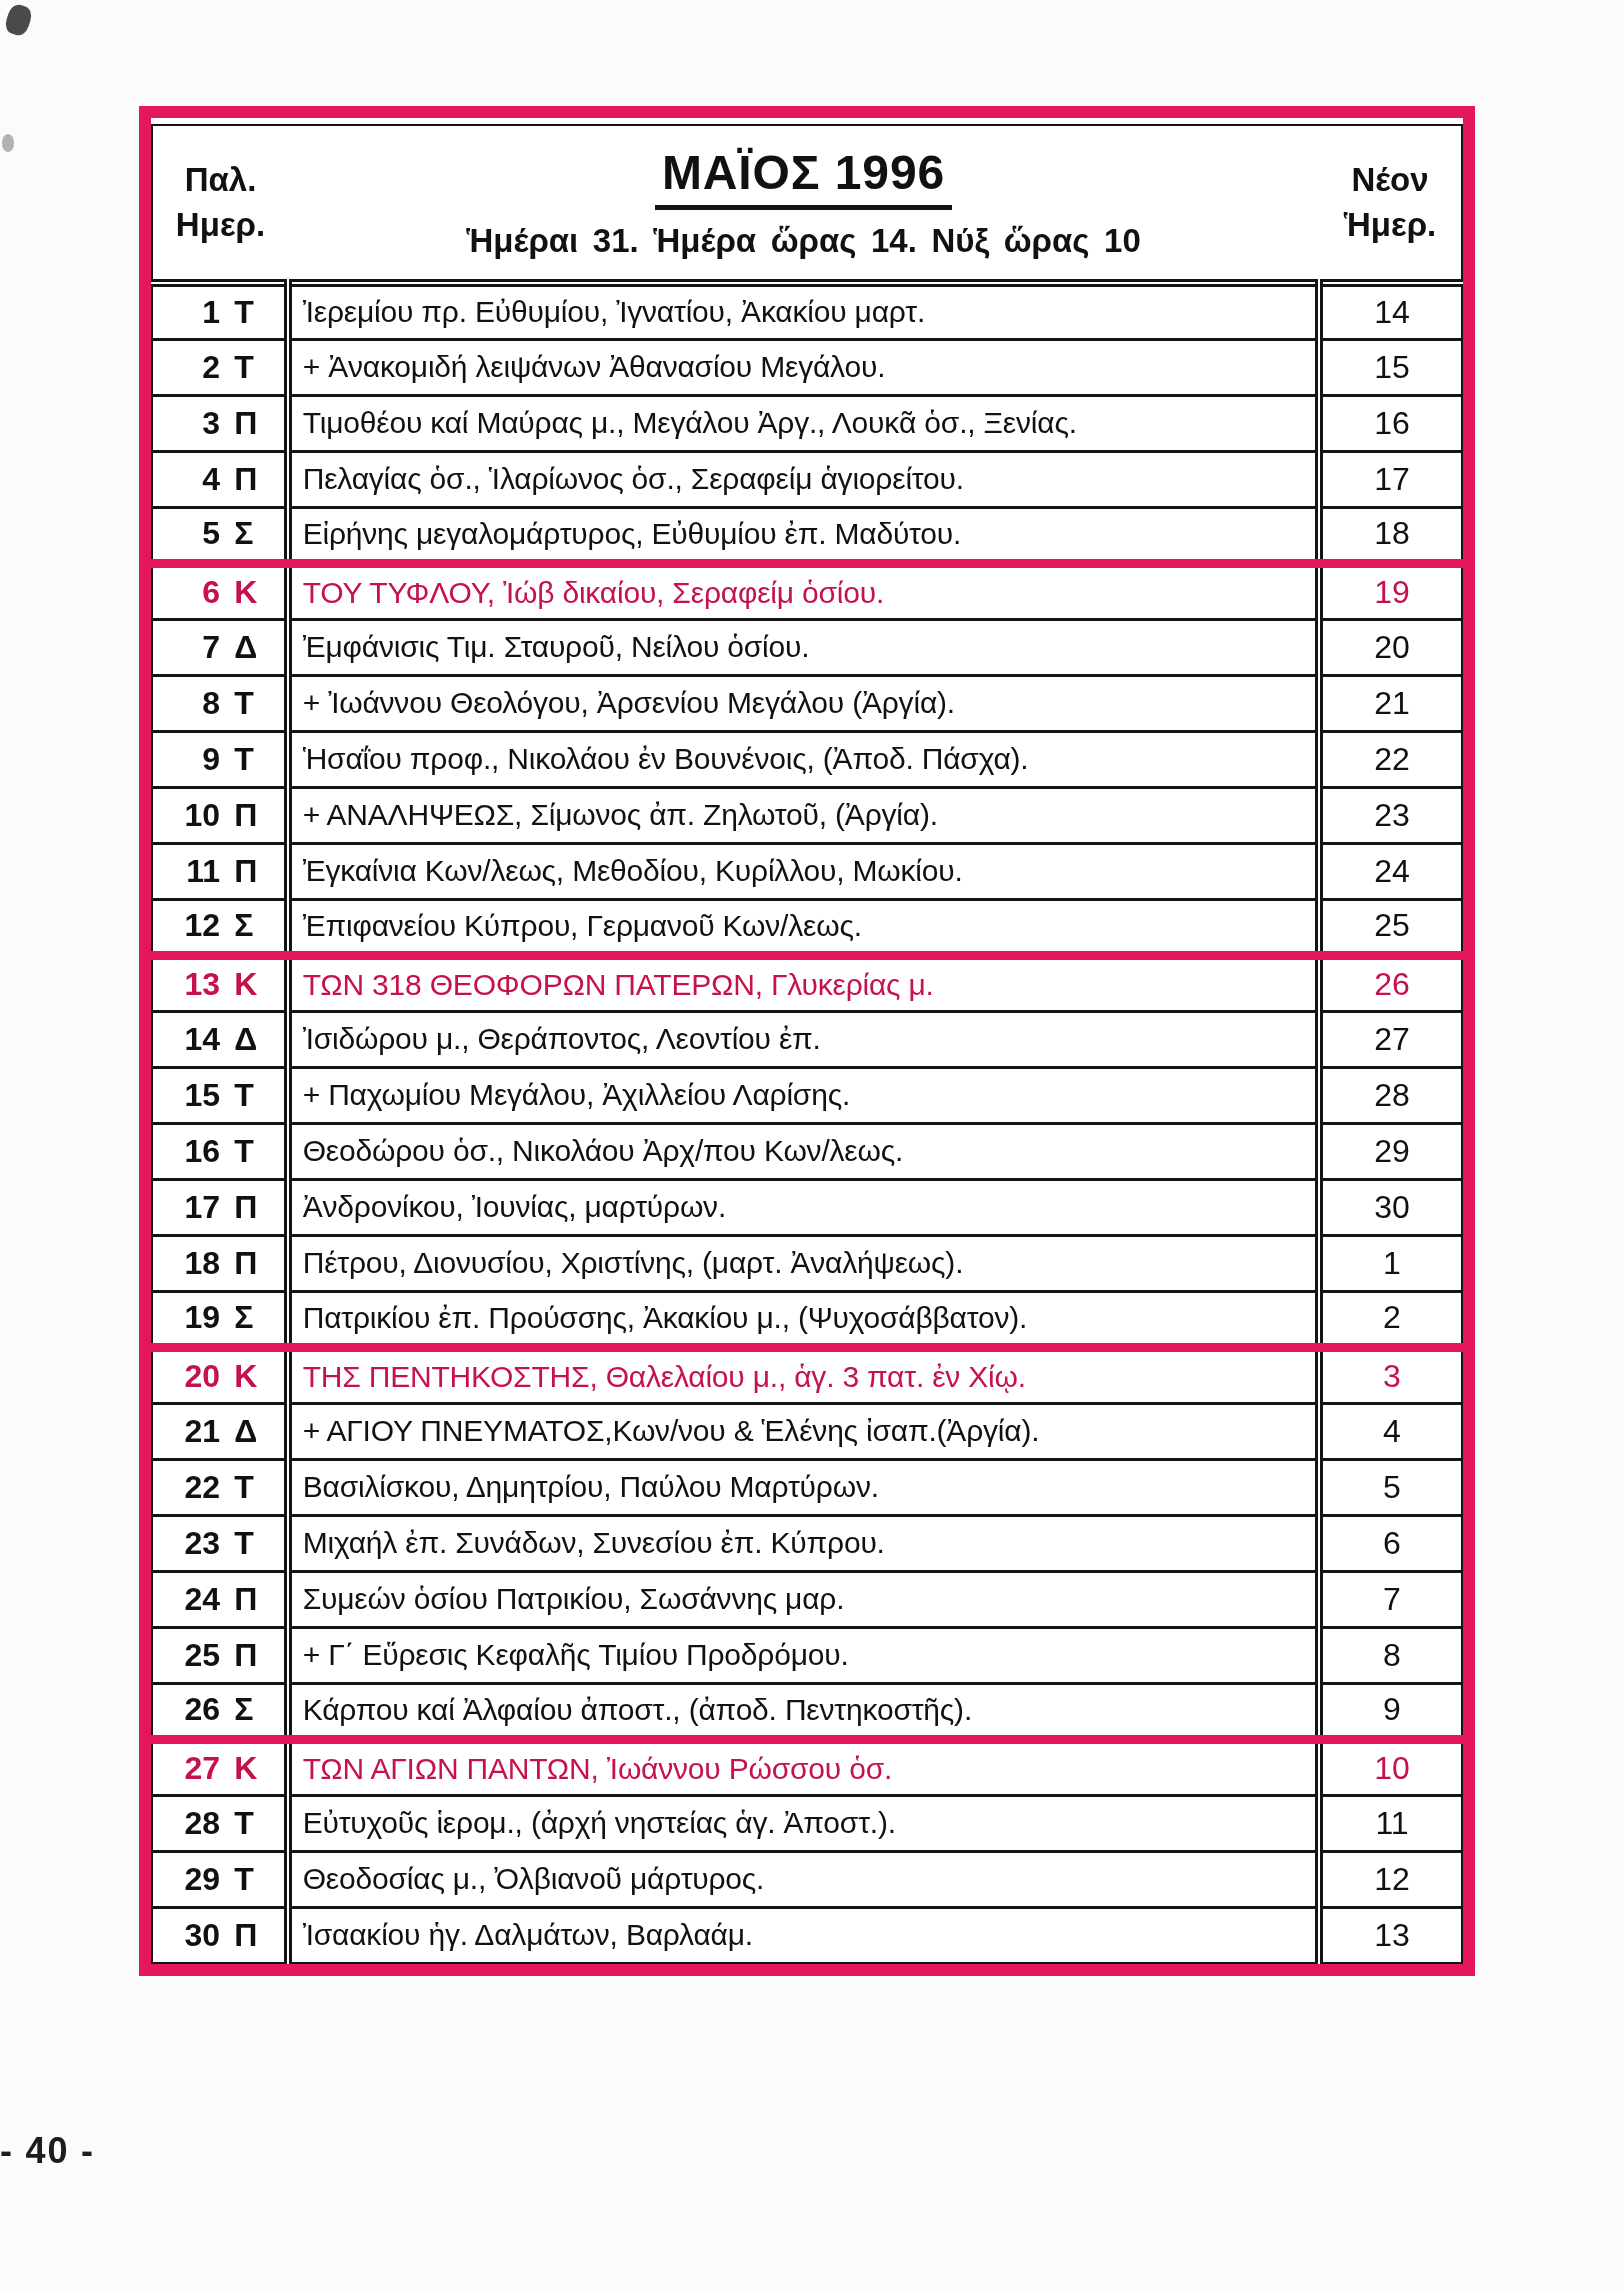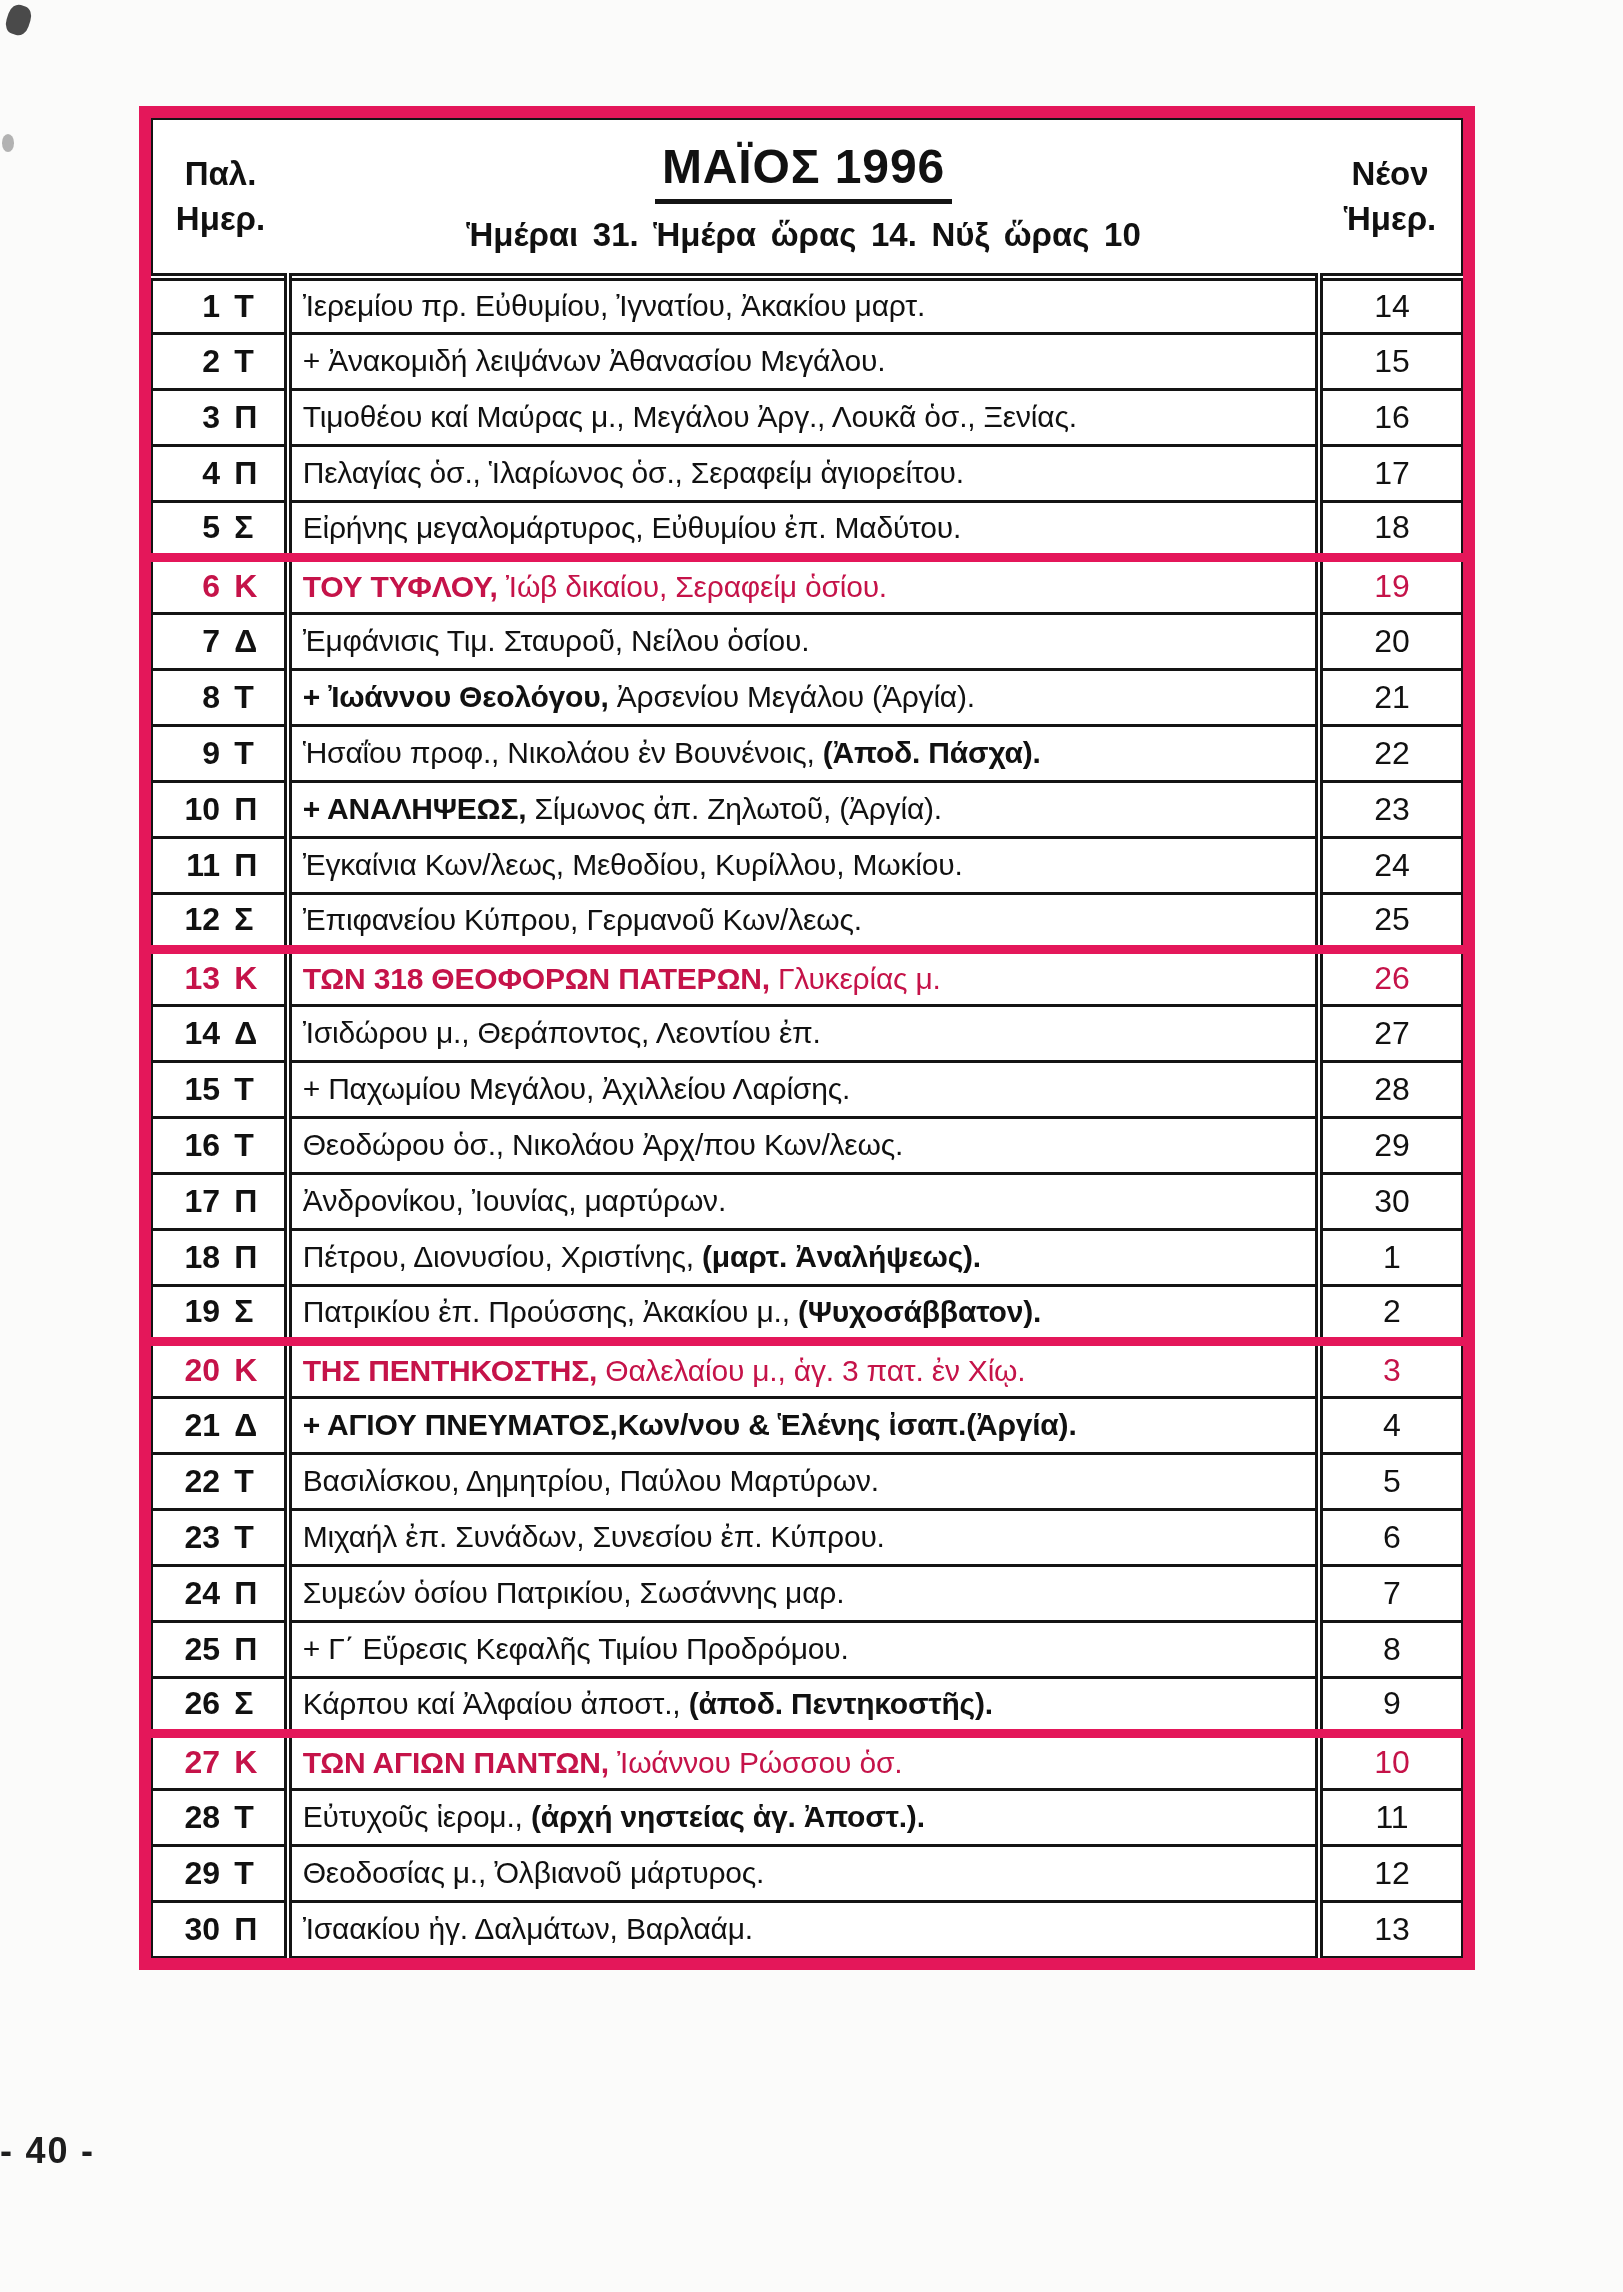--- a/index.html
+++ b/index.html
@@ -23,20 +23,21 @@
     width:1336px;
     box-sizing:border-box;
     border:12.5px solid var(--accent);
     background:#fff;
   }
   table.cal{
     width:100%;
     border-collapse:collapse;
     table-layout:fixed;
     border:2.7px solid var(--line);
+    margin-top:6px;
   }
   col.c1{width:136px;}
   col.c3{width:143px;}
   thead tr{height:158px;}
   thead th{
     vertical-align:middle;
     font-weight:700;
     padding:0;
     text-align:center;
   }
@@ -71,21 +72,21 @@
     gap:14.3px;padding-right:19.7px;
     font-size:32px;font-weight:700;
   }
   .dn .dl{width:30px;text-align:left;}
   .feast{
     font-size:30px;
     letter-spacing:-0.2px;
     white-space:nowrap;
     overflow:hidden;
   }
-  .feast b{font-weight:700;}
+  .feast b{font-weight:400;}
   td.c3{text-align:center;font-size:32px;font-weight:500;}
   tr.sun{color:var(--sunday);}
   tr.sun td.c3{color:var(--sunday);}
   .pageno{
     position:absolute;left:0;right:0;top:2130px;
     font-size:36px;font-weight:600;color:#1d1d1d;
     letter-spacing:1.8px;
   }
   .artifact{
     position:absolute;background:#2a2a2a;border-radius:40%;

